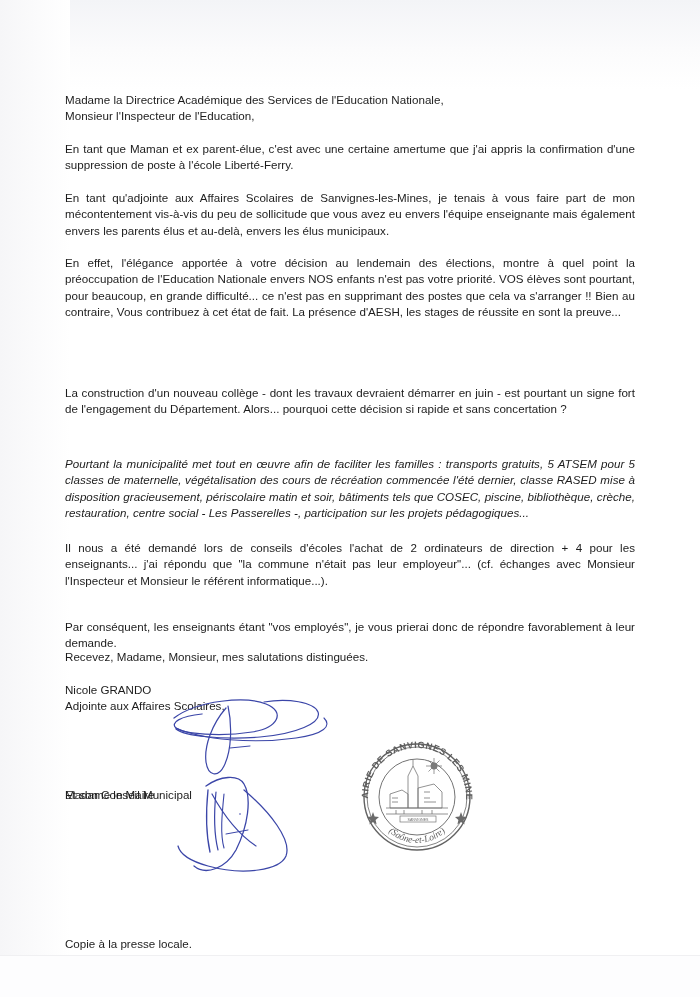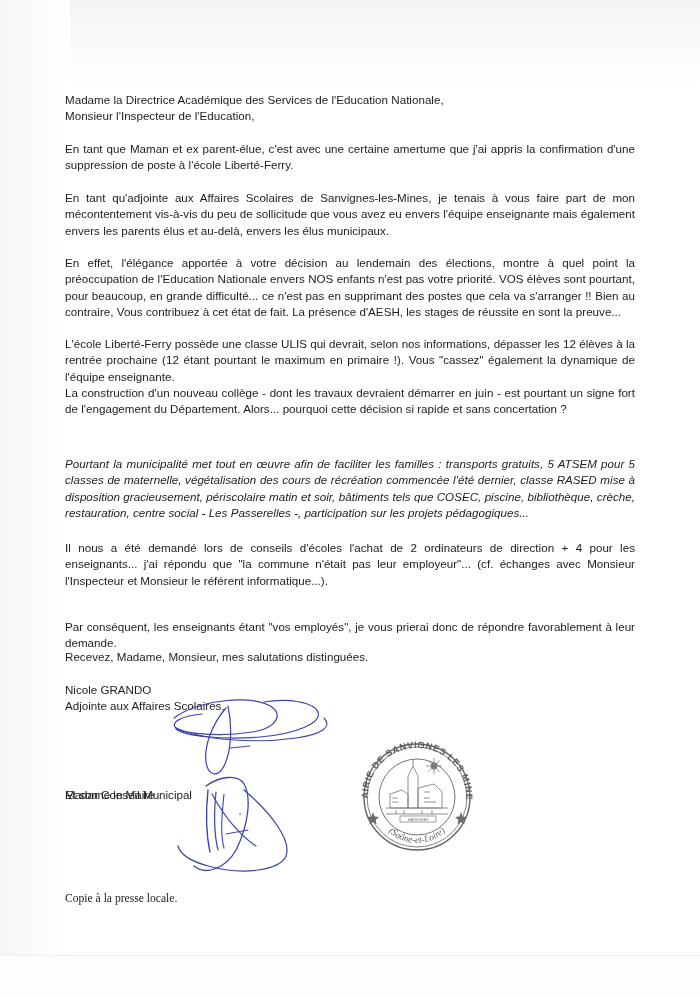--- a/index.html
+++ b/index.html
@@ -122,23 +122,20 @@
   </div>
 
   <div class="body-text just" style="top:190px;">
     <p>En tant qu'adjointe aux Affaires Scolaires de Sanvignes-les-Mines,  je tenais à vous faire part de mon mécontentement vis-à-vis du peu de sollicitude que vous avez eu envers l'équipe enseignante mais également envers les parents élus et au-delà,  envers les élus municipaux.</p>
   </div>
 
   <div class="body-text just" style="top:255px;">
     <p>En effet, l'élégance apportée à votre décision au lendemain des élections, montre à quel point la préoccupation de l'Education Nationale envers NOS enfants n'est pas votre priorité. VOS élèves sont pourtant, pour beaucoup, en grande difficulté... ce n'est pas en supprimant des postes que cela va s'arranger !! Bien au contraire, Vous contribuez à cet état de fait. La présence d'AESH, les stages de réussite en sont  la preuve...</p>
   </div>
 
-  <div class="body-text just" style="top:336px;">
-    <p>L'école Liberté-Ferry possède une classe ULIS qui devrait, selon nos informations, dépasser les 12 élèves à la rentrée prochaine (12 étant pourtant le maximum en primaire !). Vous "cassez" également la dynamique de l'équipe enseignante.</p>
-  </div>
 
   <div class="body-text just" style="top:385px;">
     <p>La construction d'un nouveau collège - dont les travaux devraient démarrer en juin - est pourtant un signe fort de l'engagement du Département. Alors... pourquoi cette décision si rapide et sans concertation  ?</p>
   </div>
 
   <div class="body-text just" style="top:456px;font-style:italic;">
     <p>Pourtant la municipalité met tout en œuvre afin de faciliter les familles : transports gratuits, 5 ATSEM pour 5 classes de maternelle,  végétalisation des cours de récréation commencée l'été dernier, classe RASED mise à disposition gracieusement, périscolaire matin et soir, bâtiments tels que COSEC, piscine, bibliothèque, crèche, restauration, centre social - Les Passerelles -, participation sur les projets pédagogiques...</p>
   </div>
 
   <div class="body-text just" style="top:540px;">
@@ -212,18 +209,18 @@
       <g stroke="#6e6e6e" stroke-width="0.7">
         <path d="M78 22 L78 38 M70 30 L86 30 M72.5 24.5 L83.5 35.5 M83.5 24.5 L72.5 35.5"></path>
         <circle cx="78" cy="30" r="3.4" fill="#7a7a7a" stroke="none"></circle>
       </g>
       <path d="M40 74 L40 78 M48 74 L48 78 M66 74 L66 78 M76 74 L76 78"></path>
     </g>
     <rect x="44" y="80" width="36" height="6" fill="none" stroke="#757575" stroke-width="0.7"></rect>
     <text x="62" y="84.8" font-family="'Liberation Sans', sans-serif" font-size="3.6" fill="#6e6e6e" text-anchor="middle">SANVIGNES</text>
   </svg>
 
-  <div class="copy-line" style="top:891px;font-family:Liberation Serif, serif;">Copie à la presse locale.</div>
+  <div class="copy-line" style="top:936px;">Copie à la presse locale.</div>
 
   <div class="scan-edge-bottom"></div>
   <div class="scan-shade-bottom"></div>
 
 </div>
 
 </body></html>

